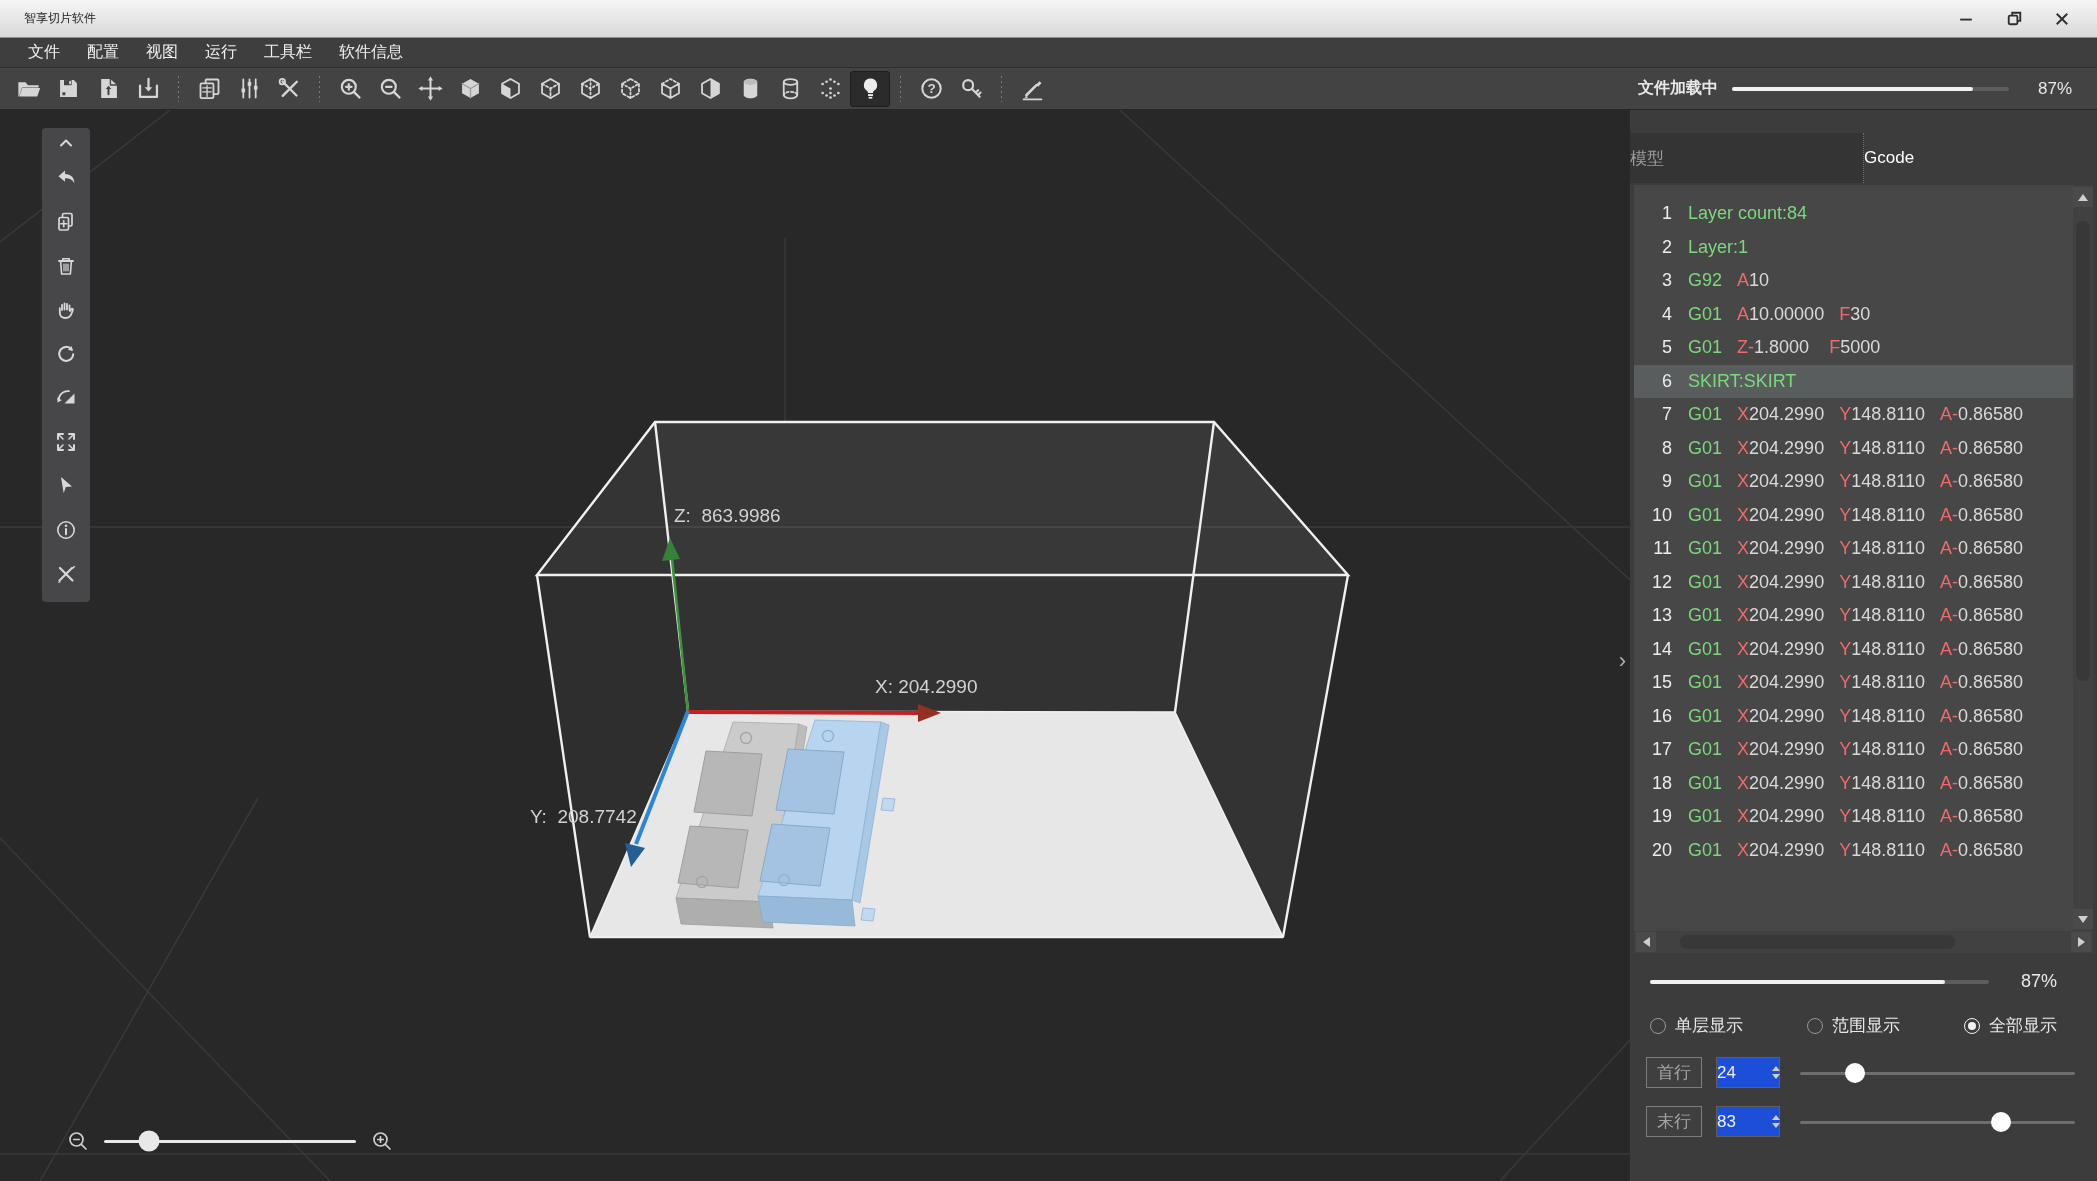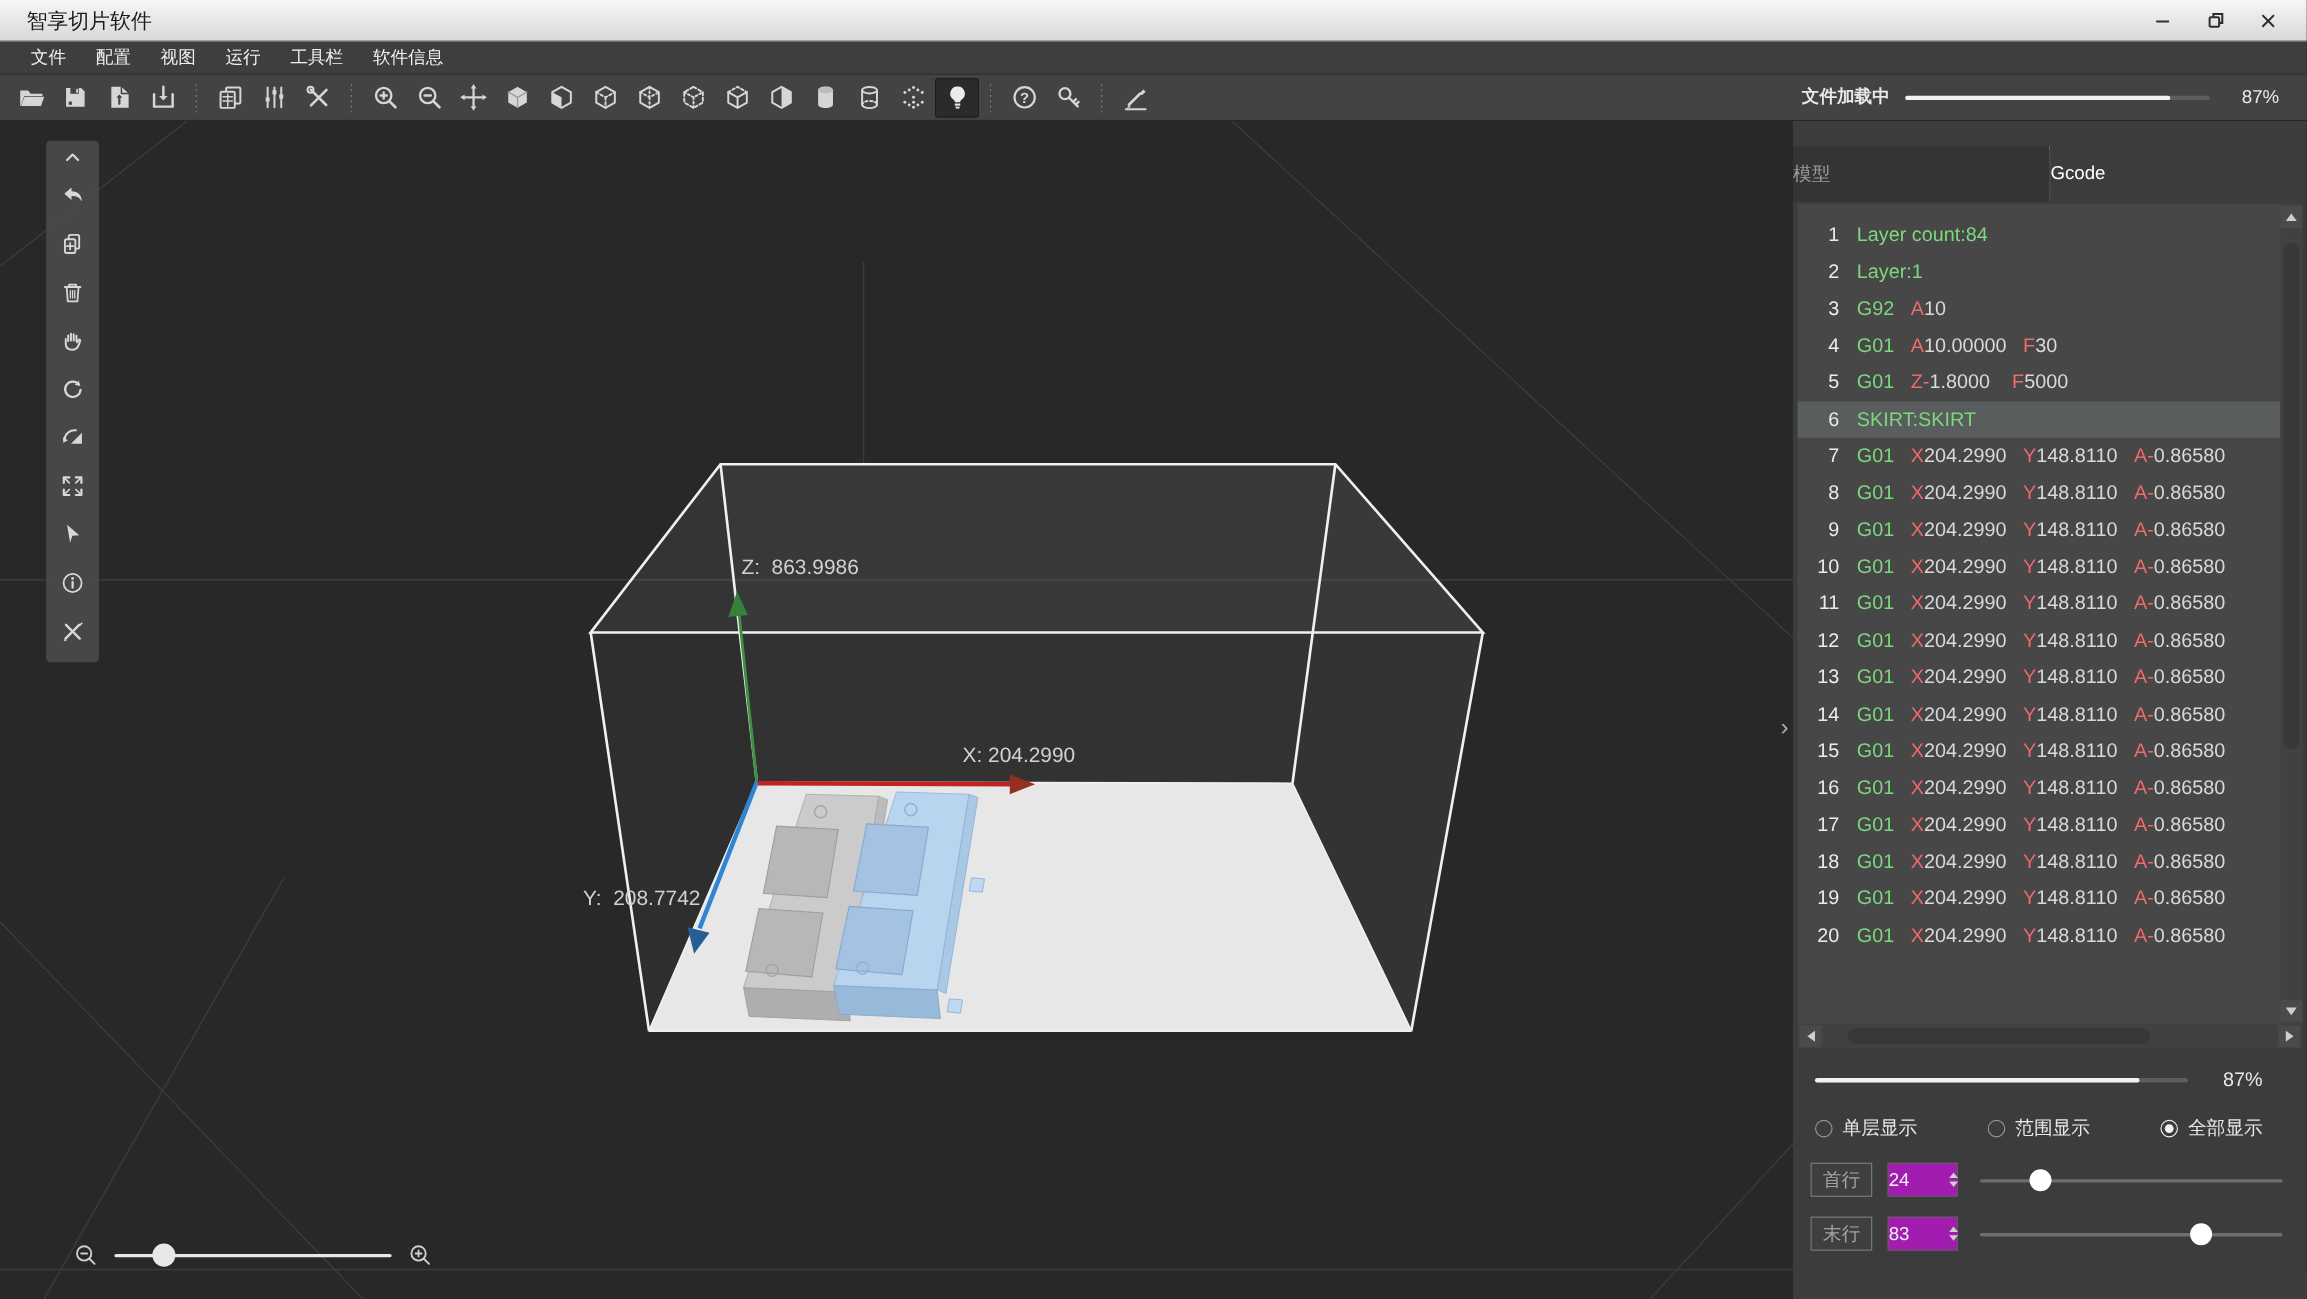--- a/index.html
+++ b/index.html
@@ -3,21 +3,21 @@
 <meta charset="utf-8">
 <style>
   * { margin:0; padding:0; box-sizing:border-box; }
   html,body { width:2097px; height:1181px; overflow:hidden; background:#282828;
     font-family:"Liberation Sans","DejaVu Sans",sans-serif; }
 
   
   #titlebar { position:absolute; left:0; top:0; width:2097px; height:38px;
     background:linear-gradient(#f6f6f6,#d8d8d8); border-bottom:1px solid #8f8f8f;
     display:flex; align-items:center; }
-  #titlebar .title { margin-left:24px; font-size:19px; color:#1c1c1c; }
+  #titlebar .title { margin-left:24px; font-size:12px; color:#1c1c1c; }
   .wincontrols { margin-left:auto; margin-right:18px; display:flex; gap:14px; }
   .winbtn { width:34px; height:26px; display:flex; align-items:center; justify-content:center; }
   .winbtn svg { stroke:#2e2e2e; stroke-width:1.6; fill:none; }
 
   
   #menubar { position:absolute; left:0; top:38px; width:2097px; height:30px;
     background:#3e3e3e; border-bottom:1px solid #2d2d2d; display:flex; align-items:center;
     padding-left:28px; }
   .menu-item { color:#f0f0f0; font-size:16px; margin-right:27px; cursor:default; }
 
@@ -105,21 +105,21 @@
   #display-modes { display:flex; justify-content:space-between; margin:22px 40px 0 20px; }
   .radio-item { display:flex; align-items:center; }
   .radio { width:16px; height:16px; border:1.5px solid #979797; border-radius:50%; position:relative; flex:0 0 auto; }
   .radio.checked { border-color:#f2f2f2; }
   .radio.checked::after { content:""; position:absolute; inset:3px; border-radius:50%; background:#f2f2f2; }
   .radio-label { color:#e8e8e8; font-size:17px; margin-left:9px; }
   .line-row { display:flex; align-items:center; margin:20px 22px 0 16px; }
   .line-row.second { margin-top:18px; }
   .lbl-btn { width:56px; height:31px; border:1px solid #7d7d7d; background:#3f3f3f; color:#a3a3a3;
     font-size:17px; display:flex; align-items:center; justify-content:center; }
-  .spinner { width:64px; height:31px; margin-left:14px; background:#a21caf; border:1px solid #5f5f5f;
+  .spinner { width:64px; height:31px; margin-left:14px; background:#1d4ed8; border:1px solid #5f5f5f;
     display:flex; align-items:center;gap:36px; }
   .spin-val { flex:1; text-align:center; color:#f0f0f0; font-size:17px; }
   .spin-arrows { width:16px; display:flex; flex-direction:column; align-items:center; gap:3px; margin-right:3px; }
   .sarr { width:0; height:0; border-left:4px solid transparent; border-right:4px solid transparent; }
   .sarr.u { border-bottom:5px solid #cfcfcf; } .sarr.d { border-top:5px solid #cfcfcf; }
   .slider { position:relative; flex:1; height:20px; margin-left:20px; }
   .strack { position:absolute; left:0; right:0; top:9px; height:3px; background:#6e6e6e; border-radius:2px; }
   .sthumb { position:absolute; top:50%; transform:translate(-50%,-50%); width:20px; height:20px;
     border-radius:50%; background:#ffffff; }
 </style>

